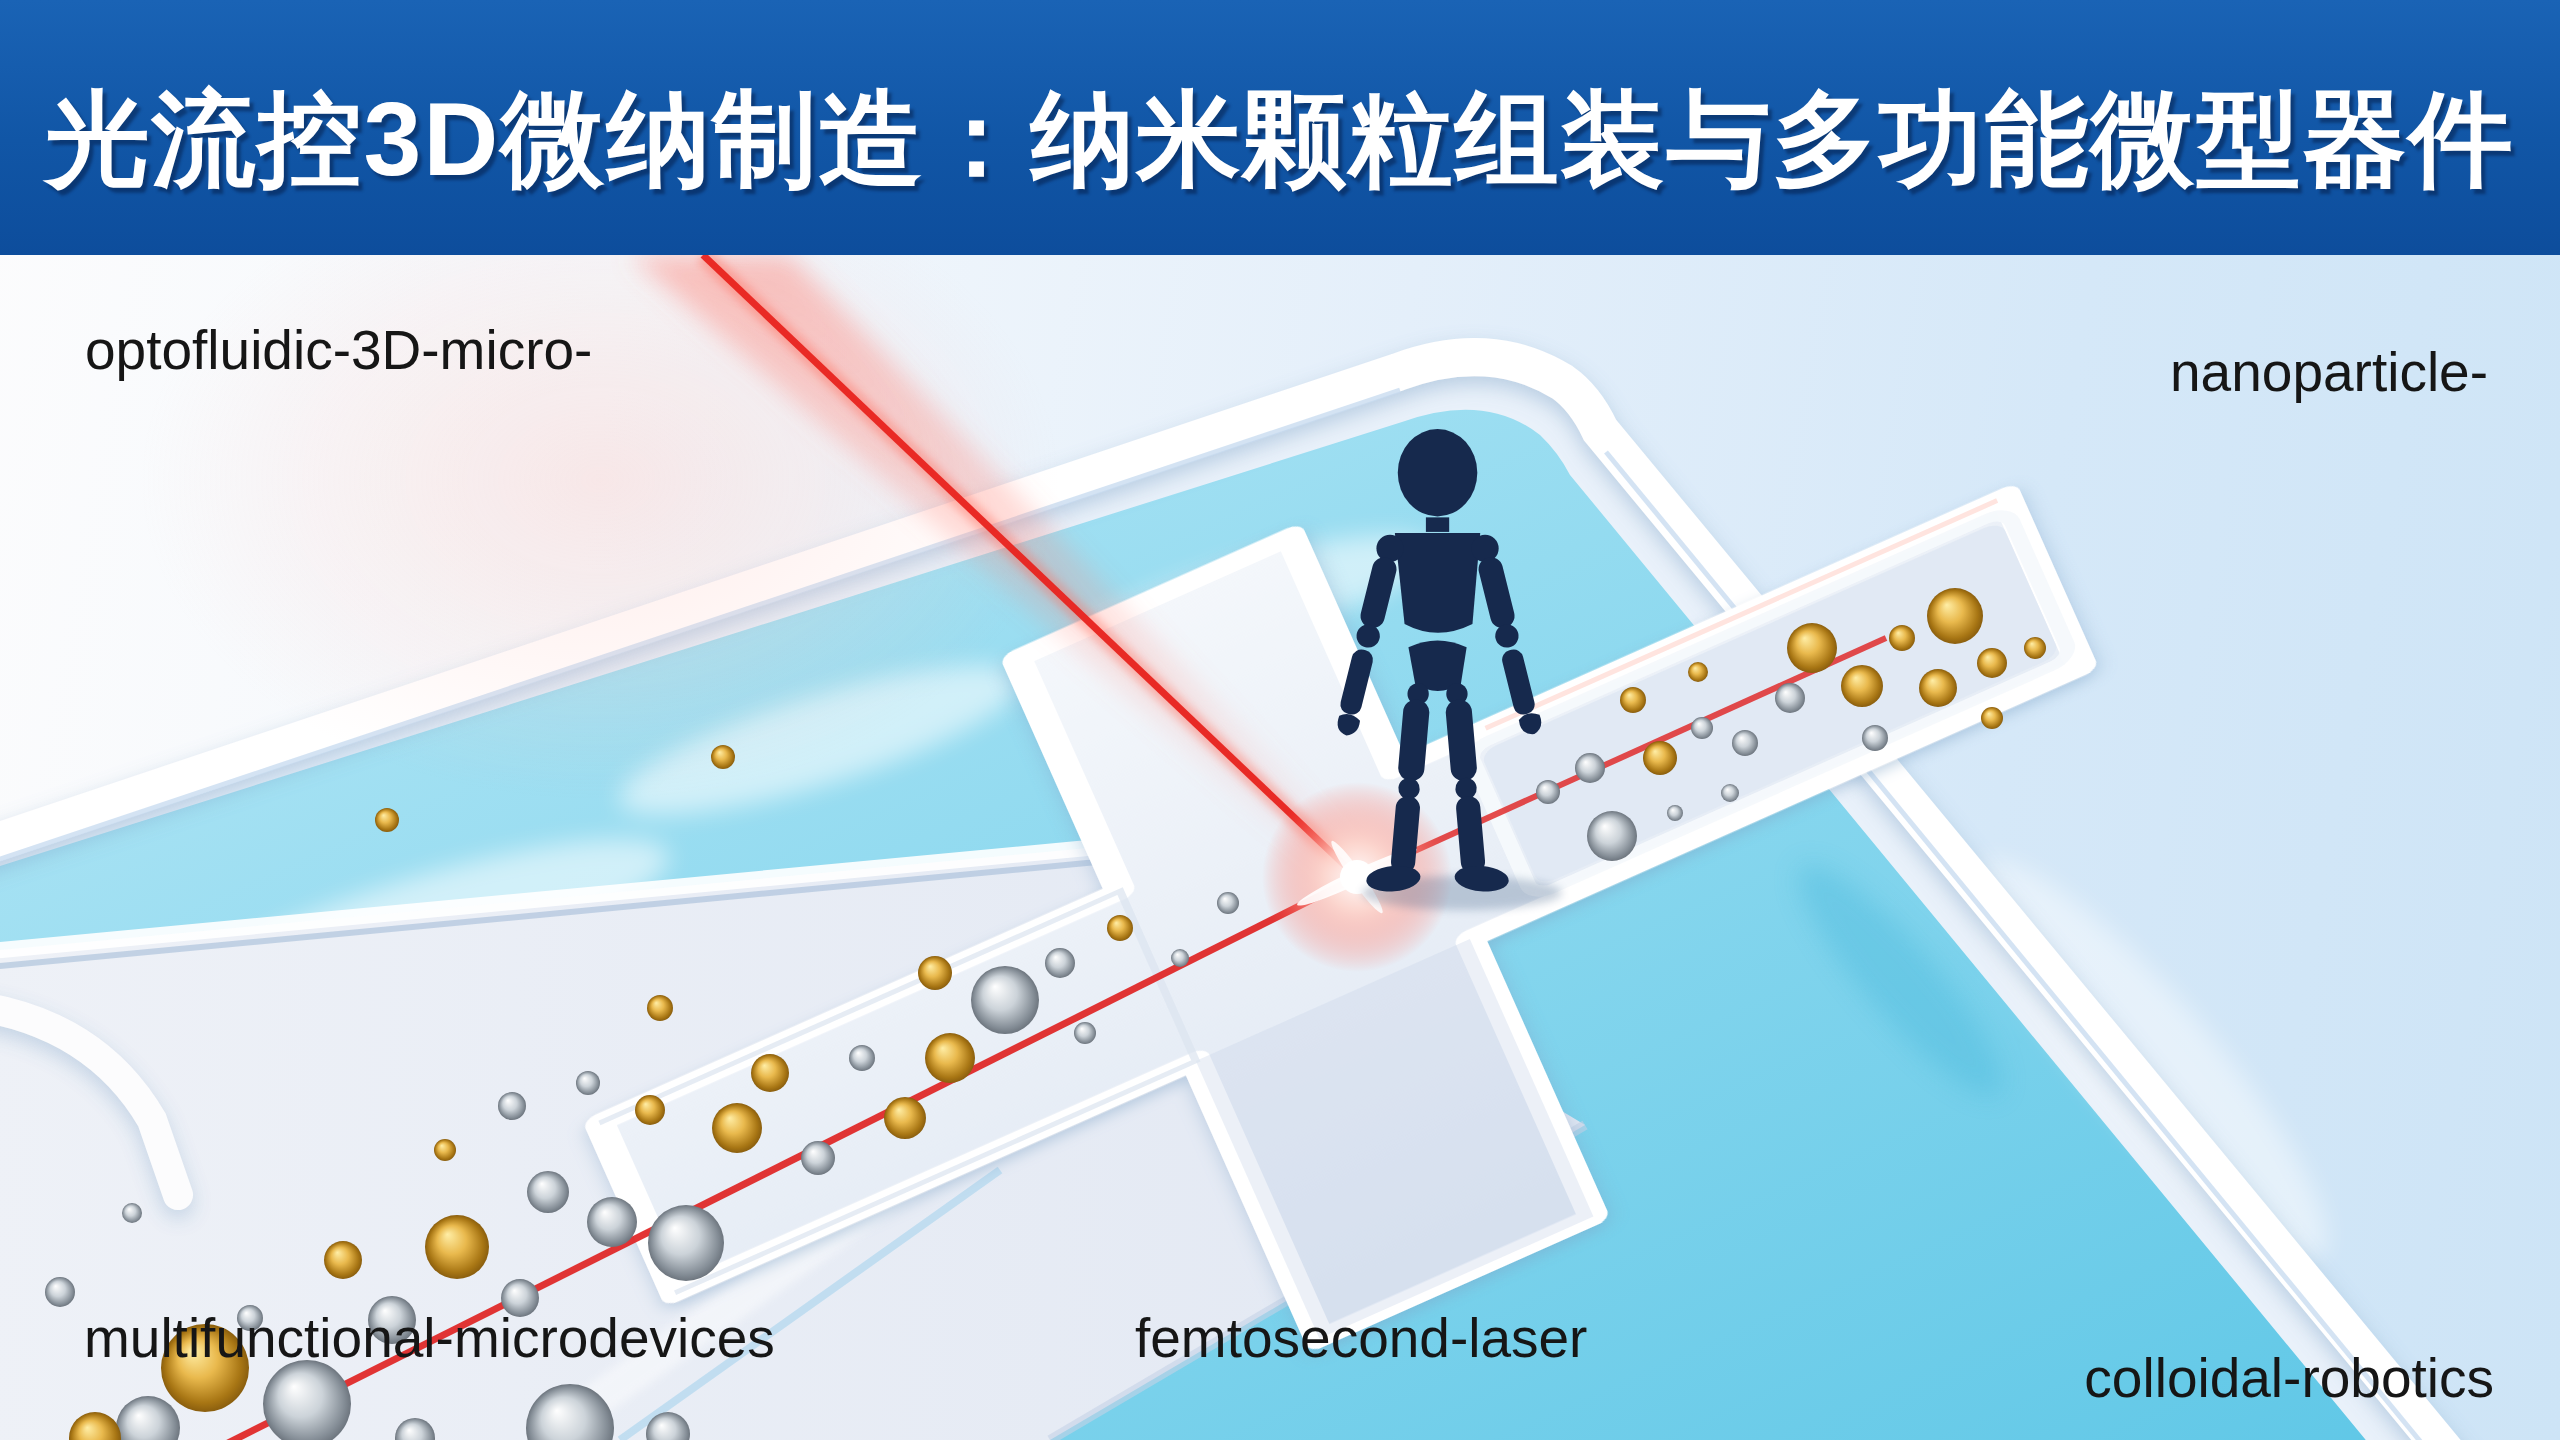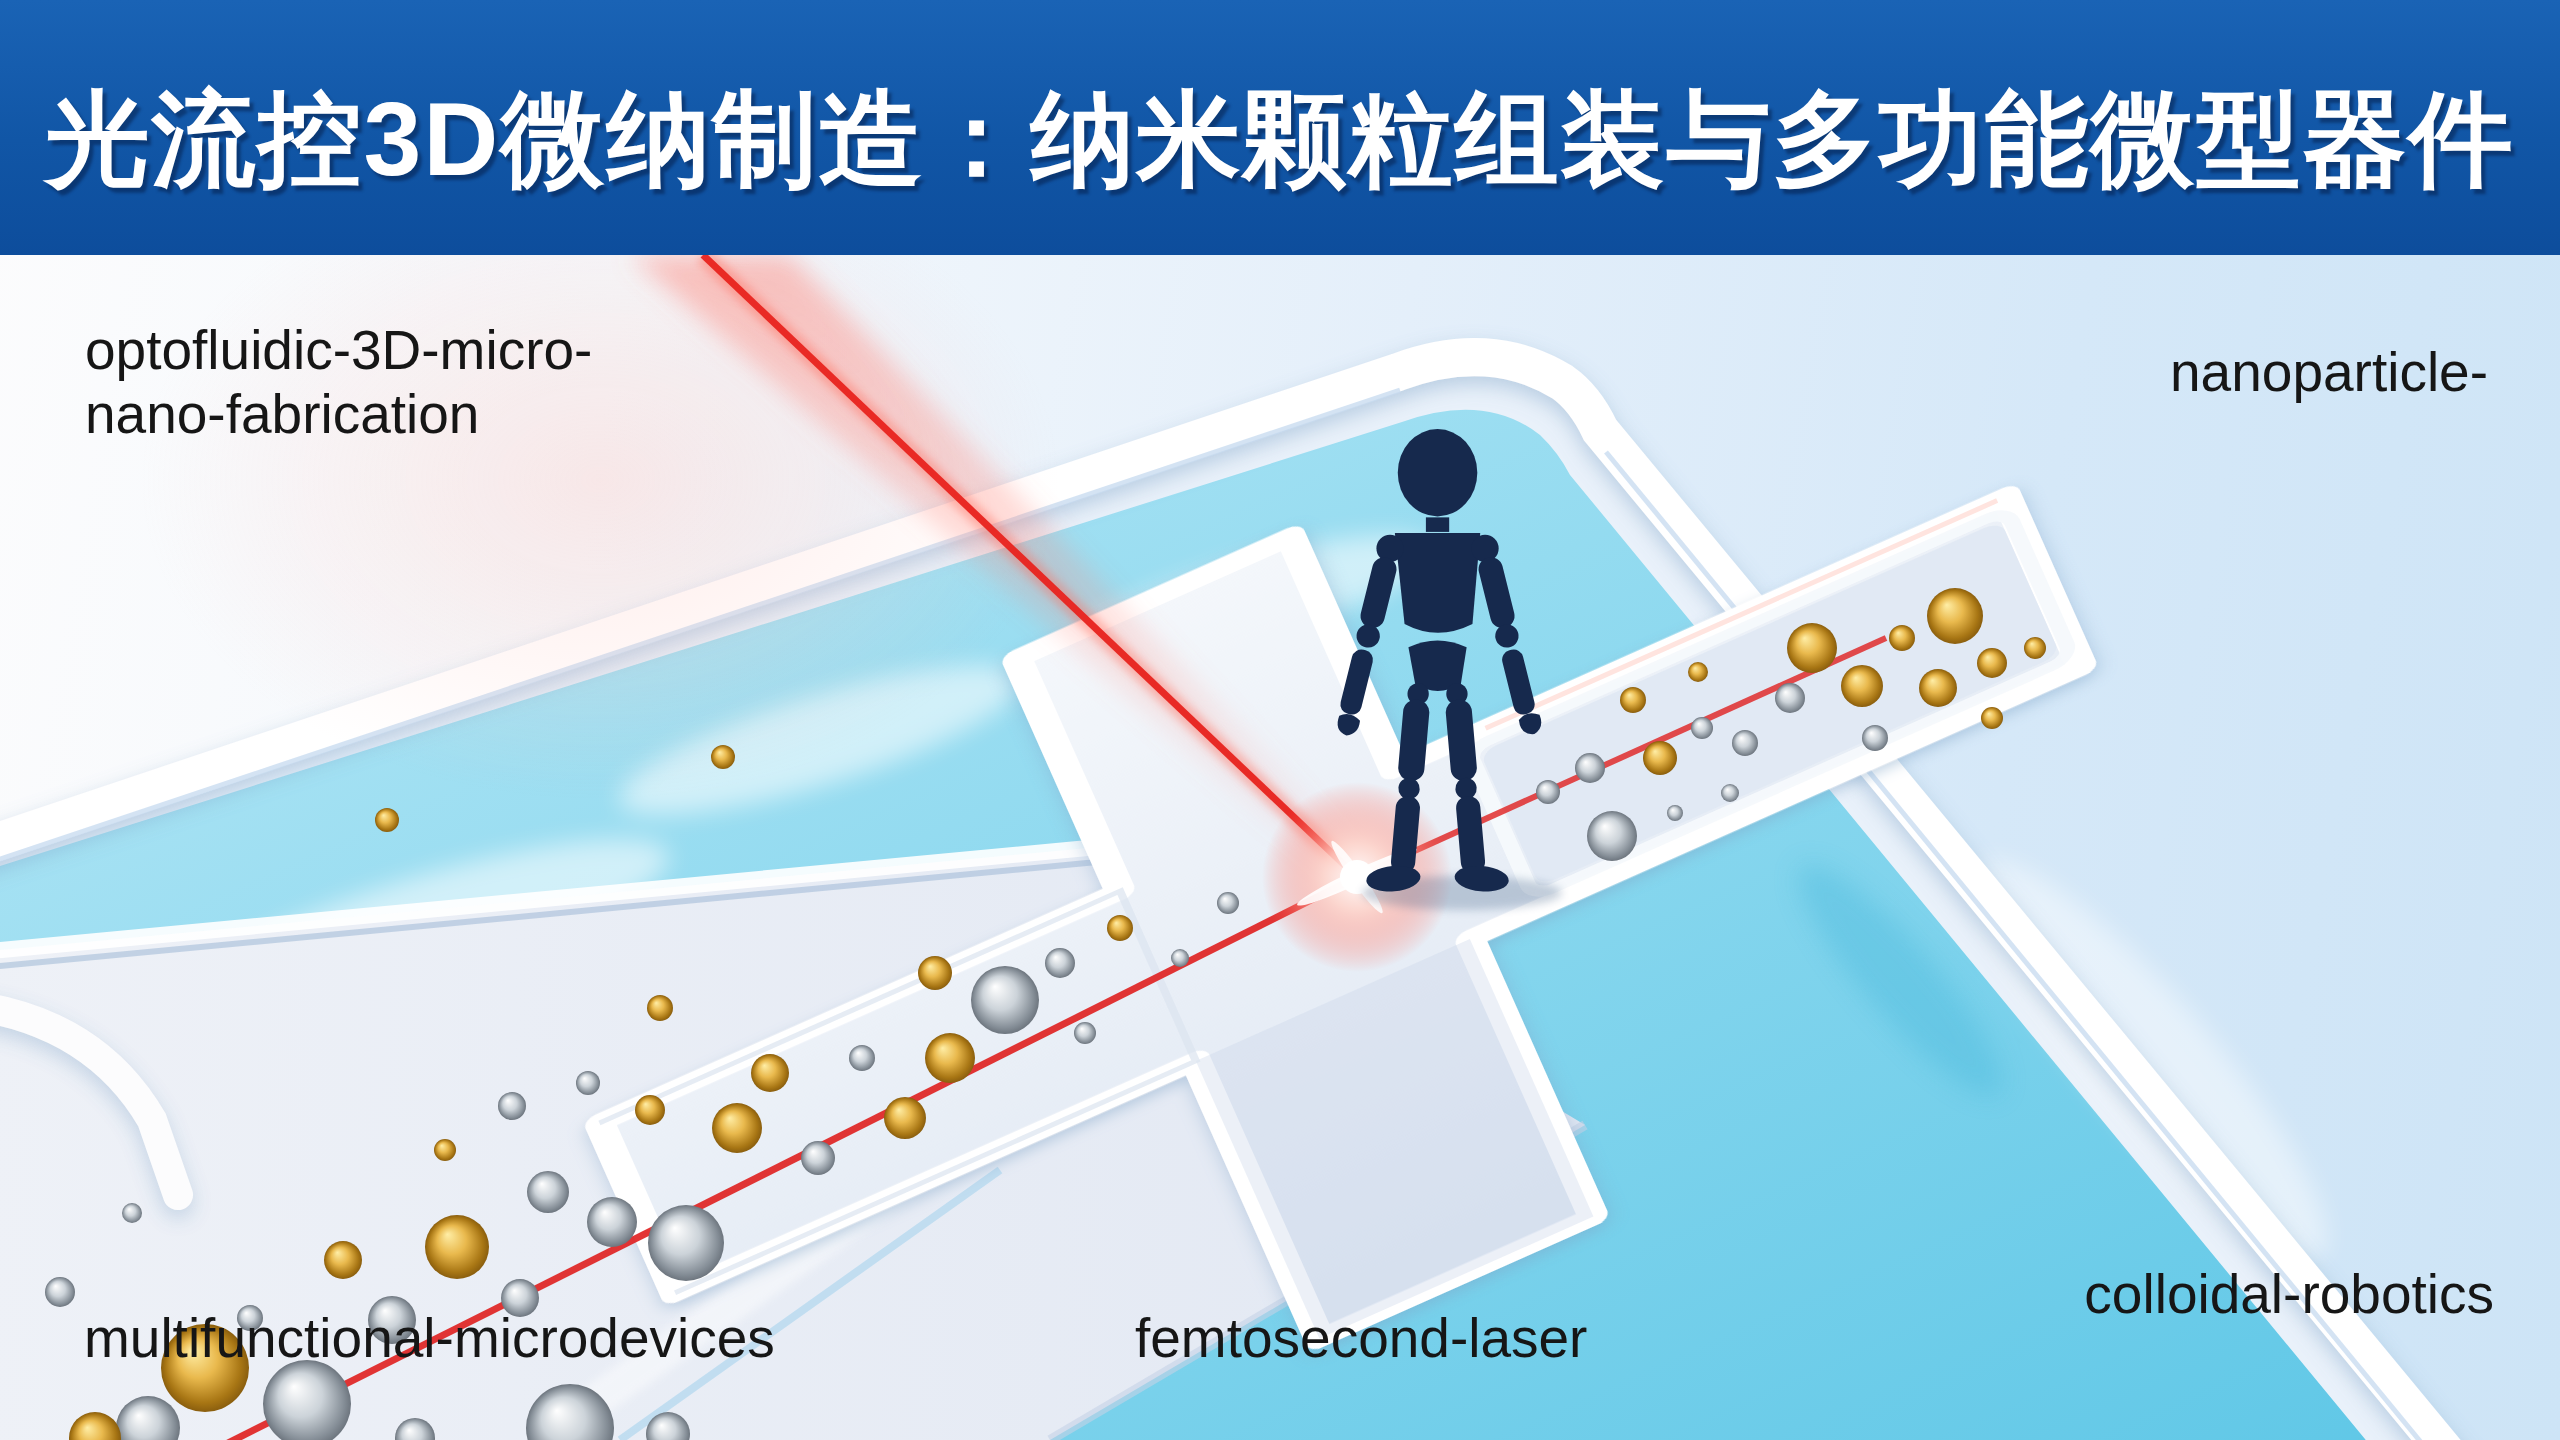--- a/index.html
+++ b/index.html
@@ -10,21 +10,21 @@
           background:linear-gradient(180deg,#1a63b5 0%,#1156a6 55%,#0d4d9c 100%);
           display:flex;align-items:center;justify-content:center;z-index:30;}
   .banner h1{margin:0;margin-top:26px;color:#ffffff;font-size:104px;font-weight:bold;letter-spacing:2px;
           text-shadow:4px 5px 3px rgba(0,10,40,.38);white-space:nowrap;}
   .scene-svg{position:absolute;left:0;top:255px;width:2560px;height:1185px;z-index:5;}
   .label{position:absolute;color:#161616;font-size:55px;line-height:64px;z-index:20;font-weight:500;}
   .label.tl{left:85px;top:318px;text-align:left;}
   .label.tr{right:72px;top:322px;text-align:right;margin-top:18px;}
   .label.bl{left:84px;top:1306px;}
   .label.bc{left:1135px;top:1306px;}
-  .label.br{right:66px;top:1262px;}
+  .label.br{right:66px;top:1346px;}
 </style>
 </head>
 <body>
 
 <div class="canvas">
 
   <div class="banner">
     <h1>光流控3D微纳制造：纳米颗粒组装与多功能微型器件</h1>
   </div>
 
@@ -244,21 +244,20 @@
           <circle cx="103" cy="368" r="11"></circle>
           <rect x="91" y="376" width="25" height="80" rx="12"></rect>
           <ellipse cx="111" cy="462" rx="28" ry="13" transform="rotate(10 111 462)"></ellipse>
         </g>
       </g>
     </g>
   </svg>
 
   <div class="label tl">
     <div>optofluidic-3D-micro-</div>
-    <div>nano-fabrication</div>
   </div>
   <div class="label tr">
     <div>nanoparticle-</div>
   </div>
   <div class="label bl">multifunctional-microdevices</div>
   <div class="label bc">femtosecond-laser</div>
   <div class="label br">colloidal-robotics</div>
 
 </div>
 

